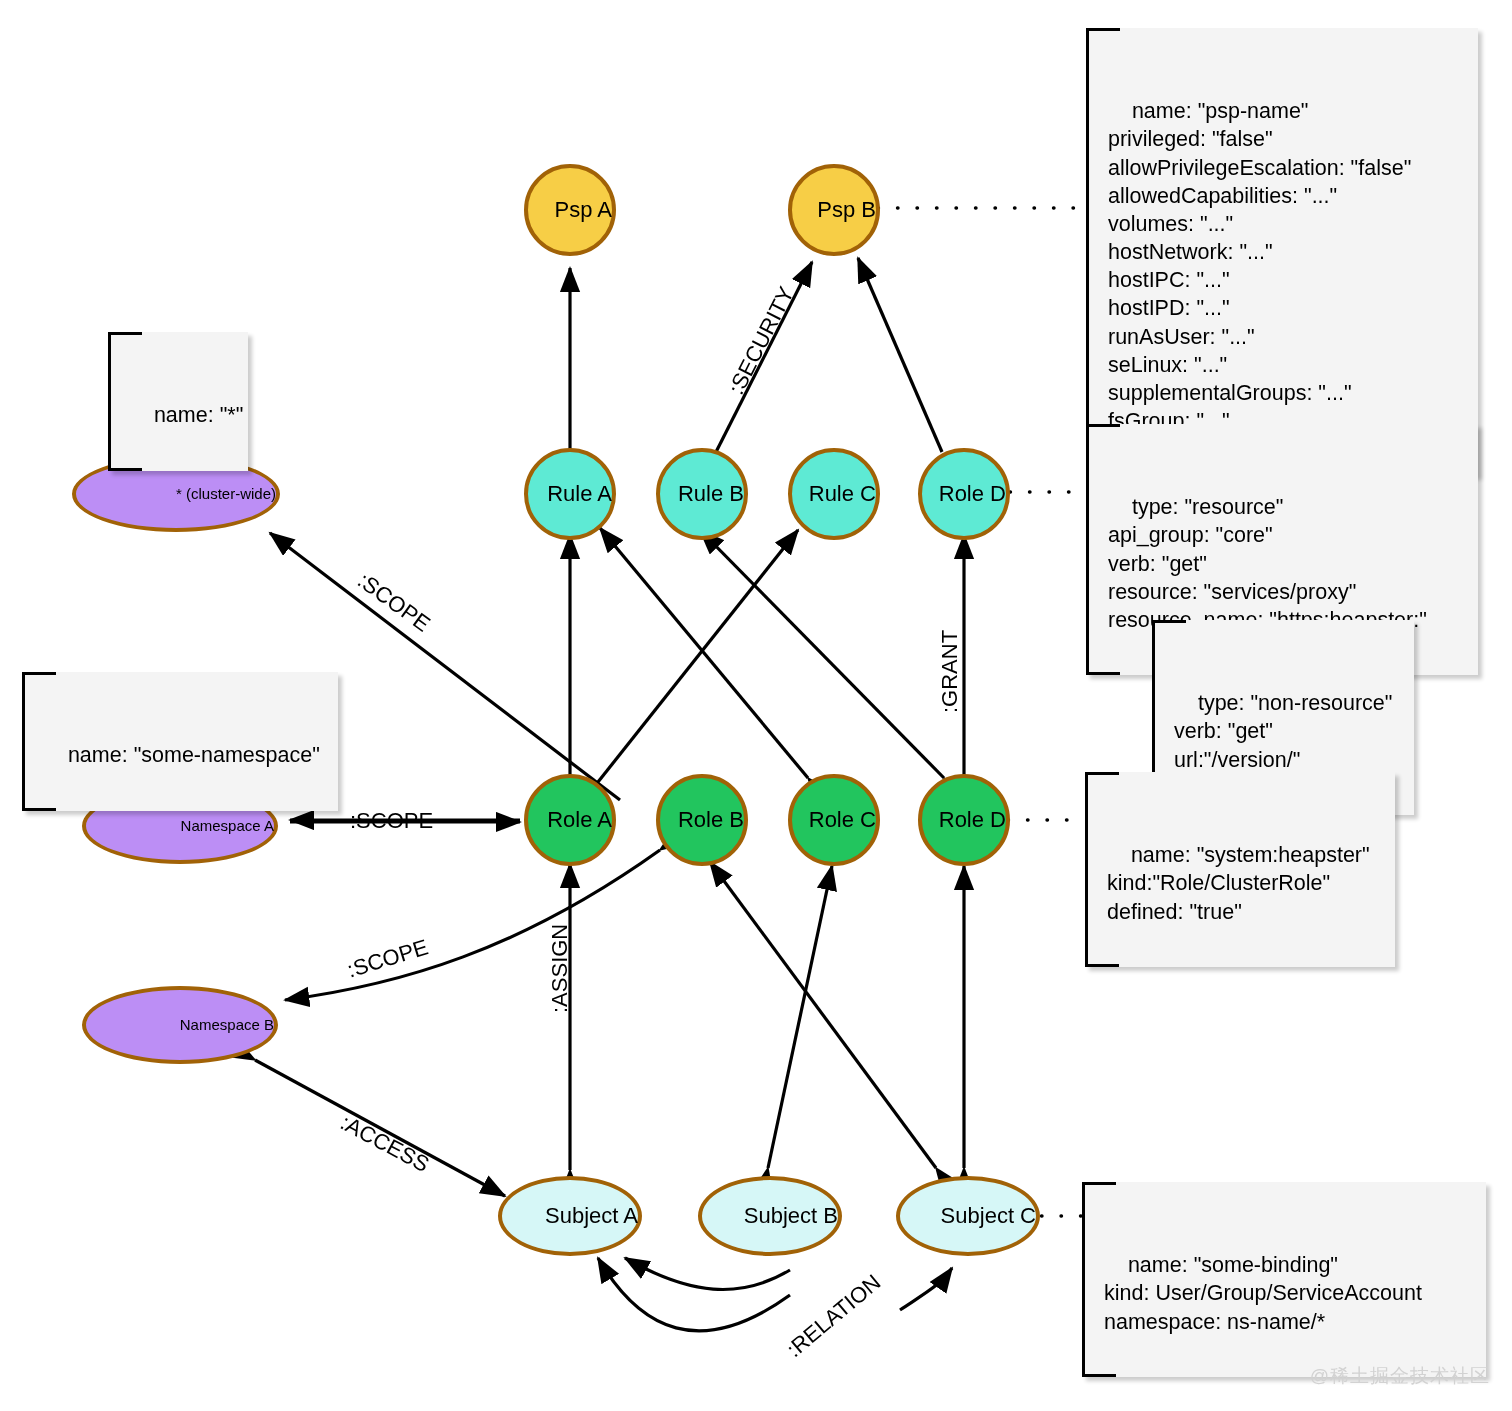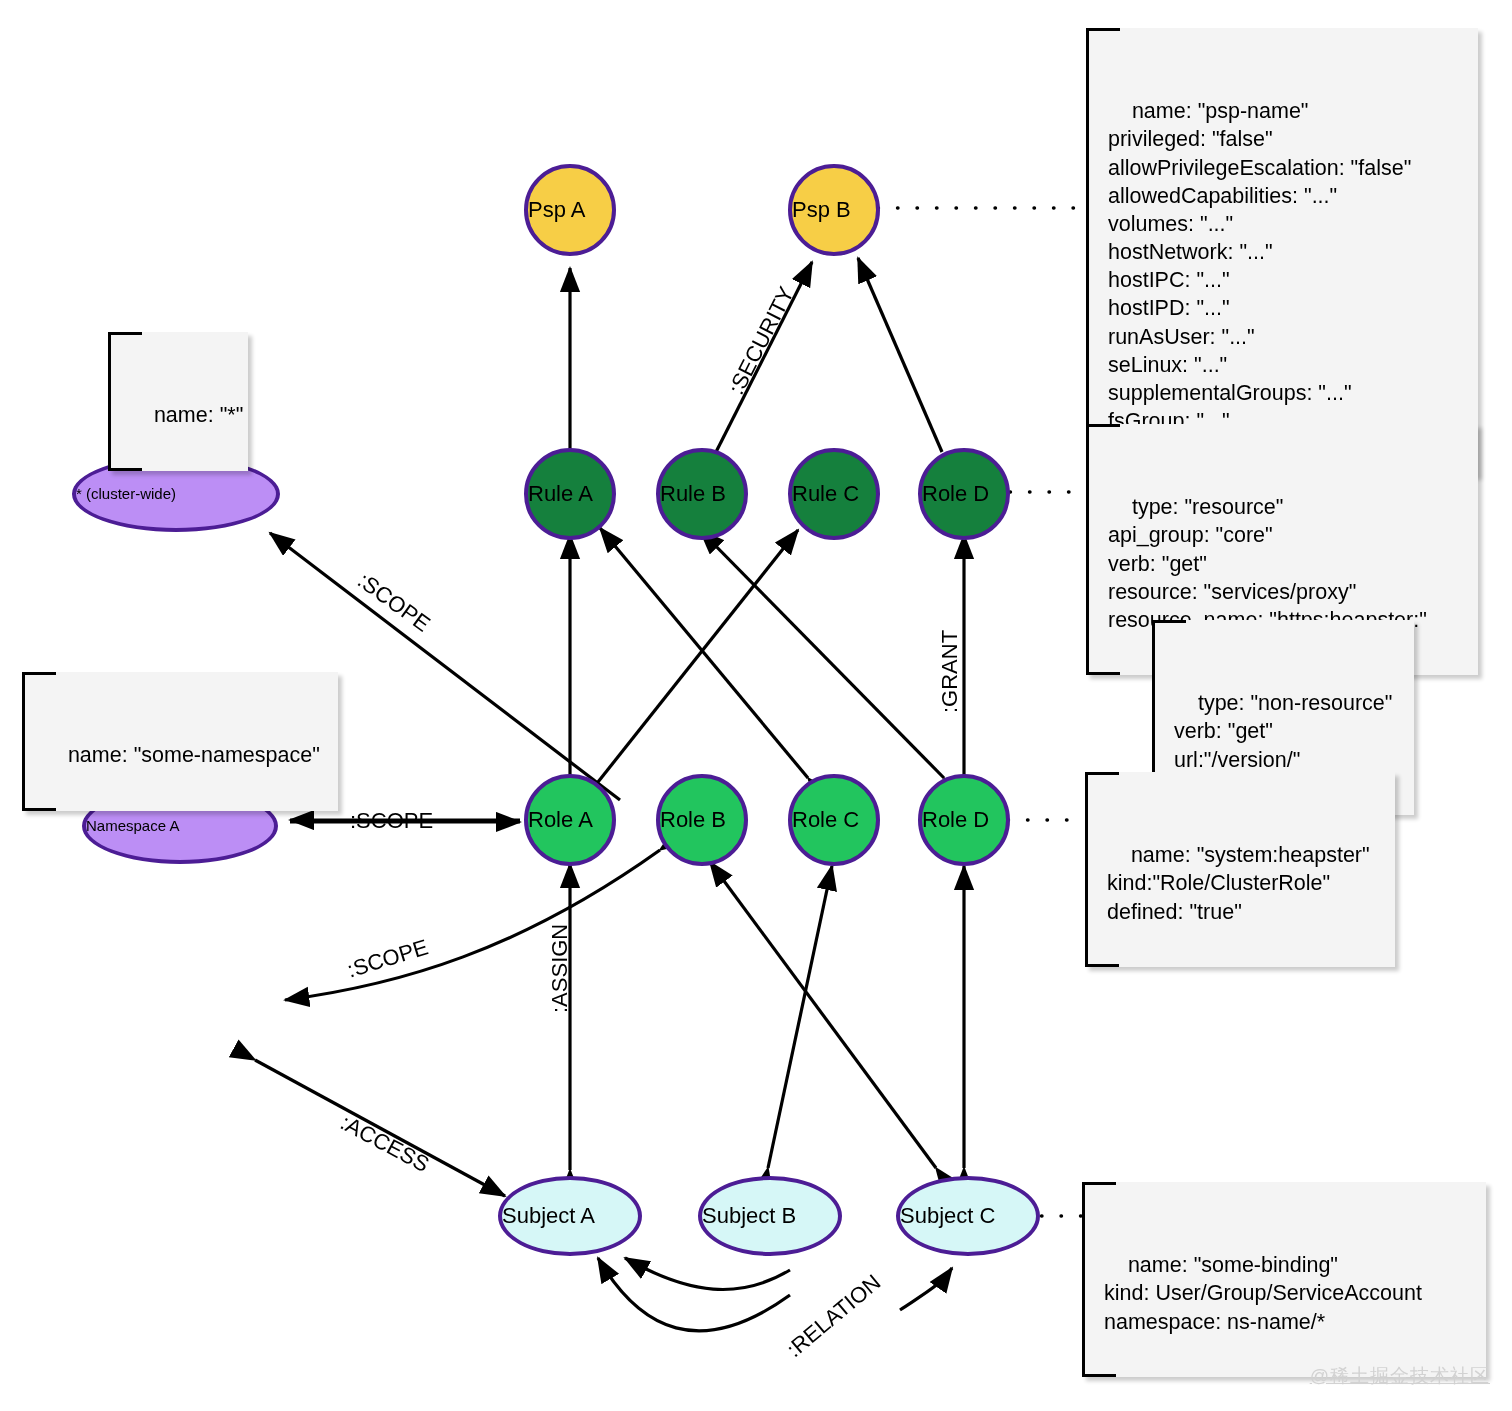--- a/index.html
+++ b/index.html
@@ -1,47 +1,47 @@
 <!DOCTYPE html>
 <html><head>
 <meta charset="utf-8">
 <style>
   html,body{margin:0;padding:0;background:#ffffff;}
   body{font-family:"Liberation Sans","DejaVu Sans",sans-serif;}
   #canvas{position:relative;width:1512px;height:1411px;background:#fff;overflow:hidden;}
   svg.edges{position:absolute;left:0;top:0;width:1512px;height:1411px;pointer-events:none;}
 
   
-  .node{position:absolute;display:flex;align-items:center;justify-content:flex-start;
-        border:4px solid #4c1d95;box-sizing:border-box;color:#000;text-align:center;
+  .node{position:absolute;display:flex;align-items:center;justify-content:flex-end;
+        border:4px solid #a16207;box-sizing:border-box;color:#000;text-align:center;
         line-height:1.1;}
   .circle{border-radius:50%;}
   .ellipse{border-radius:50%;}
   .psp{background:#F7CE46;font-size:22px;}
-  .rule{background:#15803d;font-size:22px;}
+  .rule{background:#5eead4;font-size:22px;}
   .role{background:#22c55e;font-size:22px;}
   .subject{background:#D6F7F7;font-size:22px;}
   .ns{background:#BC8EF5;font-size:15px;}
 
   
   .note{position:absolute;background:#F4F4F4;box-sizing:border-box;
         box-shadow:4px 4px 4px rgba(0,0,0,0.20);font-size:21.5px;color:#000;
         line-height:1.31;padding:13px 18px 13px 22px;white-space:pre;}
   .note::before{content:"";position:absolute;left:0;top:0;width:3px;height:100%;
         background:#000;}
   .note::after{content:"";position:absolute;left:0;top:0;height:3px;width:34px;
         background:#000;}
   .note .bottomtick{position:absolute;left:0;bottom:0;height:3px;width:34px;background:#000;}
 
   
   .elabel{position:absolute;font-size:22px;color:#000;white-space:nowrap;
           transform-origin:left center;}
 
   .watermark{position:absolute;right:22px;bottom:22px;color:#d2d2d2;font-size:19px;
-             letter-spacing:1px;text-decoration:underline;}
+             letter-spacing:1px;}
 </style>
 </head>
 <body>
 
 <div id="canvas">
 
   <svg class="edges" viewBox="0 0 1512 1411">
     <defs>
       <marker id="ah" markerWidth="9" markerHeight="9" refX="7.6" refY="3.2" orient="auto" markerUnits="strokeWidth">
         <path d="M0,0 L8.2,3.2 L0,6.4 z" fill="#000"></path>
@@ -136,20 +136,23 @@
   </div>
   <div class="node ellipse subject" style="left:896px;top:1176px;width:144px;height:80px;">
     <span>Subject C</span>
   </div>
 
   <div class="node ellipse ns" style="left:72px;top:456px;width:208px;height:76px;">
     <span>* (cluster-wide)</span>
   </div>
   <div class="node ellipse ns" style="left:82px;top:788px;width:196px;height:76px;">
     <span>Namespace A</span>
+  </div>
+  <div class="node ellipse ns" style="left:82px;top:986px;width:196px;height:78px;">
+    <span>Namespace B</span>
   </div>
 
   <div class="elabel" style="left:735px;top:380px;transform:rotate(-63deg);">
     <span>:SECURITY</span>
   </div>
   <div class="elabel" style="left:950px;top:700px;transform:rotate(-90deg);">
     <span>:GRANT</span>
   </div>
   <div class="elabel" style="left:360px;top:565px;transform:rotate(36deg);">
     <span>:SCOPE</span>

